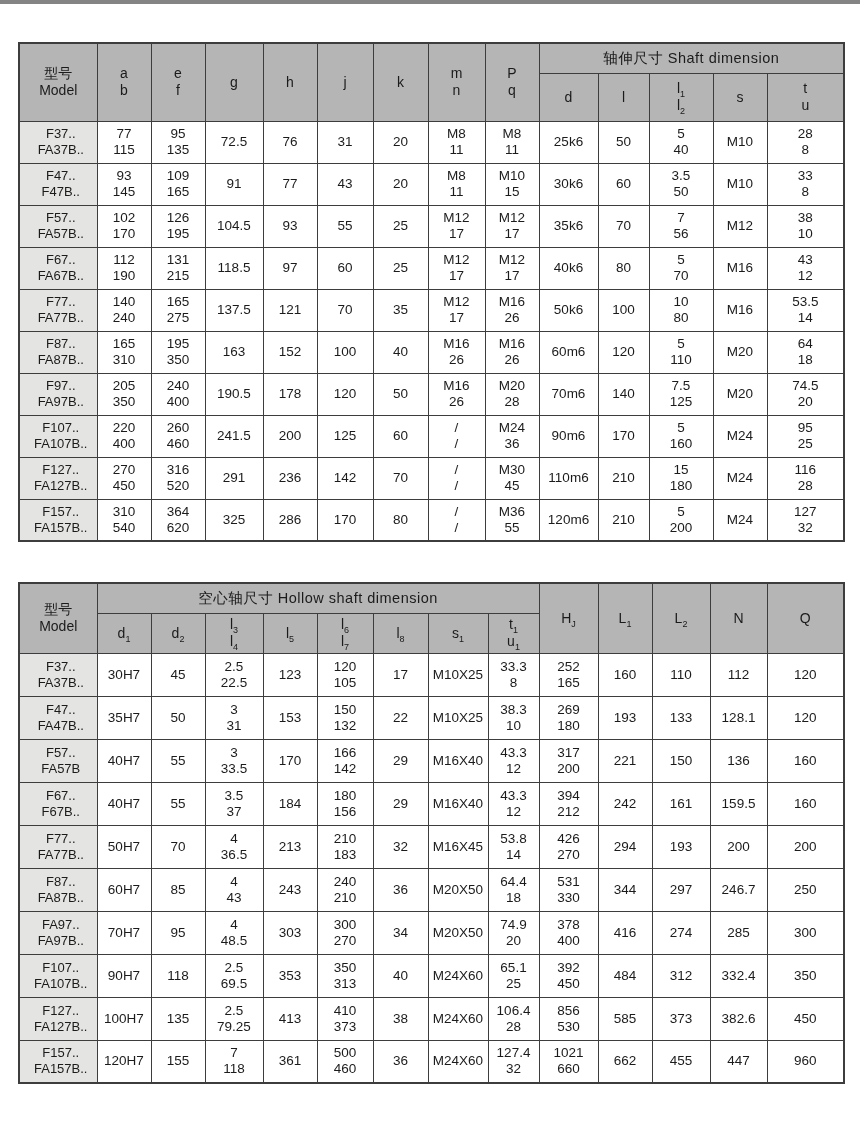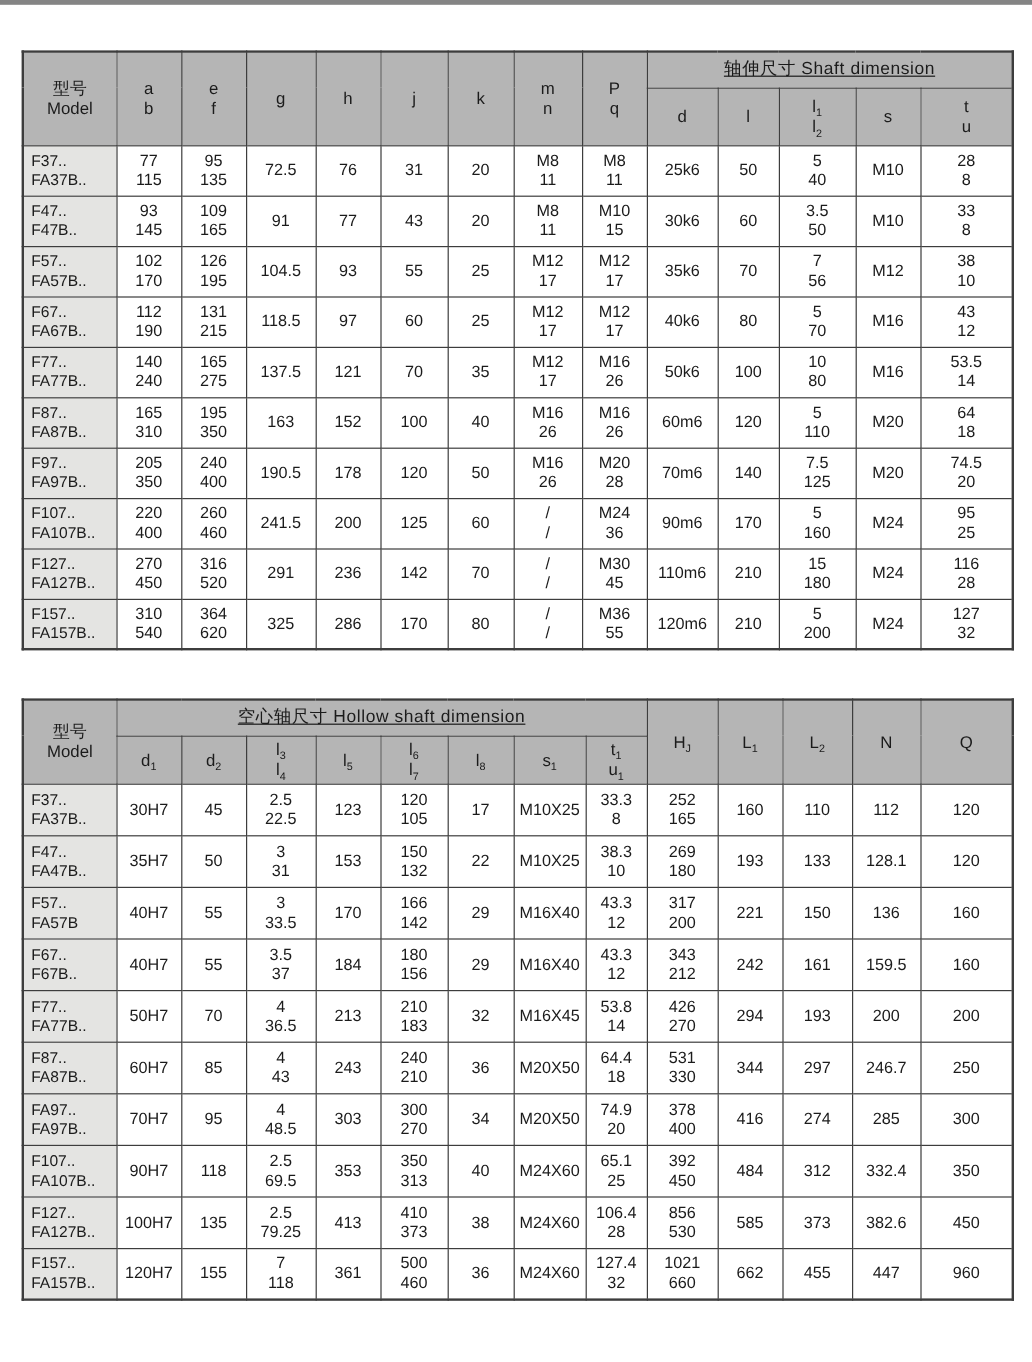--- a/index.html
+++ b/index.html
@@ -13,28 +13,28 @@
   table.spec{
     border-collapse:collapse;table-layout:fixed;width:825px;
     border:2px solid #3d3d3d;
   }
   table.spec th,table.spec td{
     border:1px solid #3d3d3d;
     text-align:center;vertical-align:middle;
     font-weight:normal;padding:2px 1px;overflow:hidden;
   }
   thead th{background:#b5b5b5;font-size:14px;}
-  thead th.group-header{font-size:14.5px;letter-spacing:0.5px;text-decoration:underline;}
+  thead th.group-header{font-size:14.5px;letter-spacing:0.5px;}
   tr.hrow1{height:30px;}
   .t0 tr.hrow2{height:48px;}
   .t1 tr.hrow2{height:40px;}
   .t0 tbody tr{height:42px;}
   .t1 tbody tr{height:43px;}
   tbody th.model-cell{
-    background:#e4e4e2;text-align:left;padding-left:6px;
+    background:#e4e4e2;text-align:center;padding-left:6px;
     font-size:13px;
   }
   tbody td{background:#ffffff;font-size:13.5px;}
   .ln{line-height:16px;}
   thead .ln{line-height:17px;}
   sub{font-size:9px;line-height:0;}
   .t0{margin-bottom:40px;}
 </style>
 </head>
 <body>
@@ -875,21 +875,21 @@
             <div class="ln">29</div>
           </td>
           <td>
             <div class="ln">M16X40</div>
           </td>
           <td>
             <div class="ln">43.3</div>
             <div class="ln">12</div>
           </td>
           <td>
-            <div class="ln">343</div>
+            <div class="ln">394</div>
             <div class="ln">212</div>
           </td>
           <td>
             <div class="ln">242</div>
           </td>
           <td>
             <div class="ln">161</div>
           </td>
           <td>
             <div class="ln">159.5</div>

